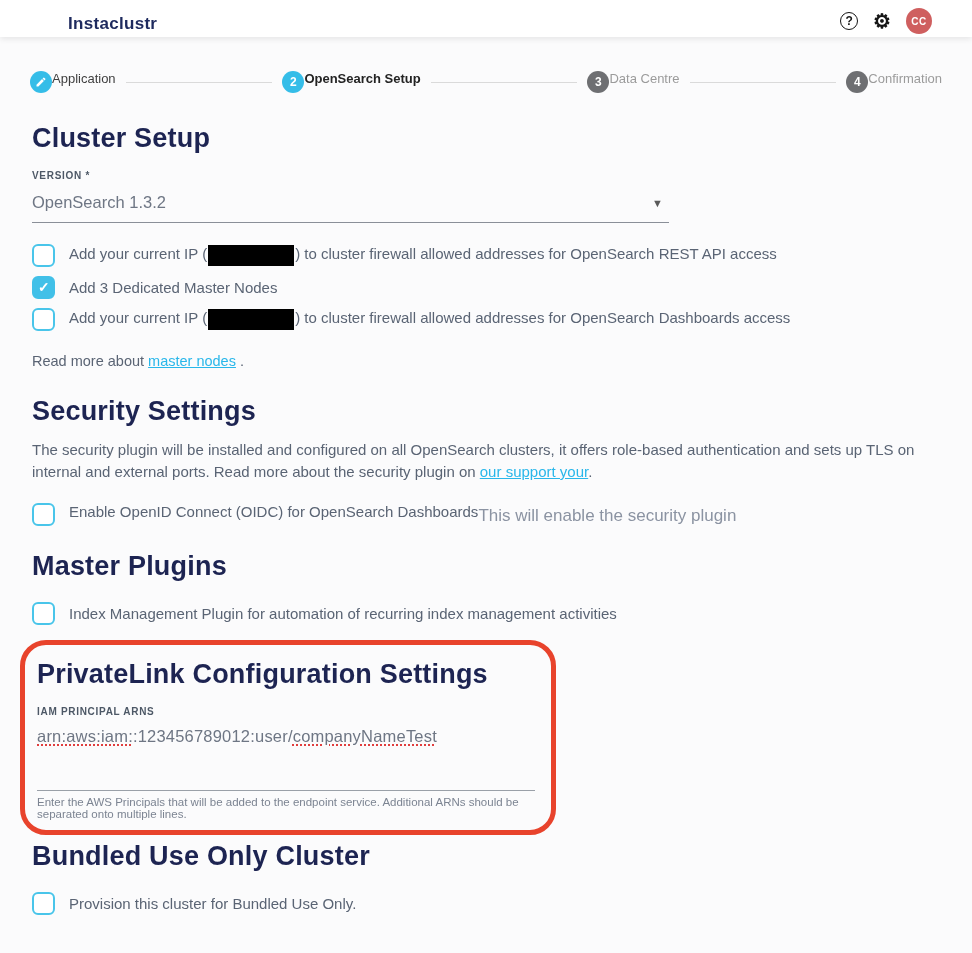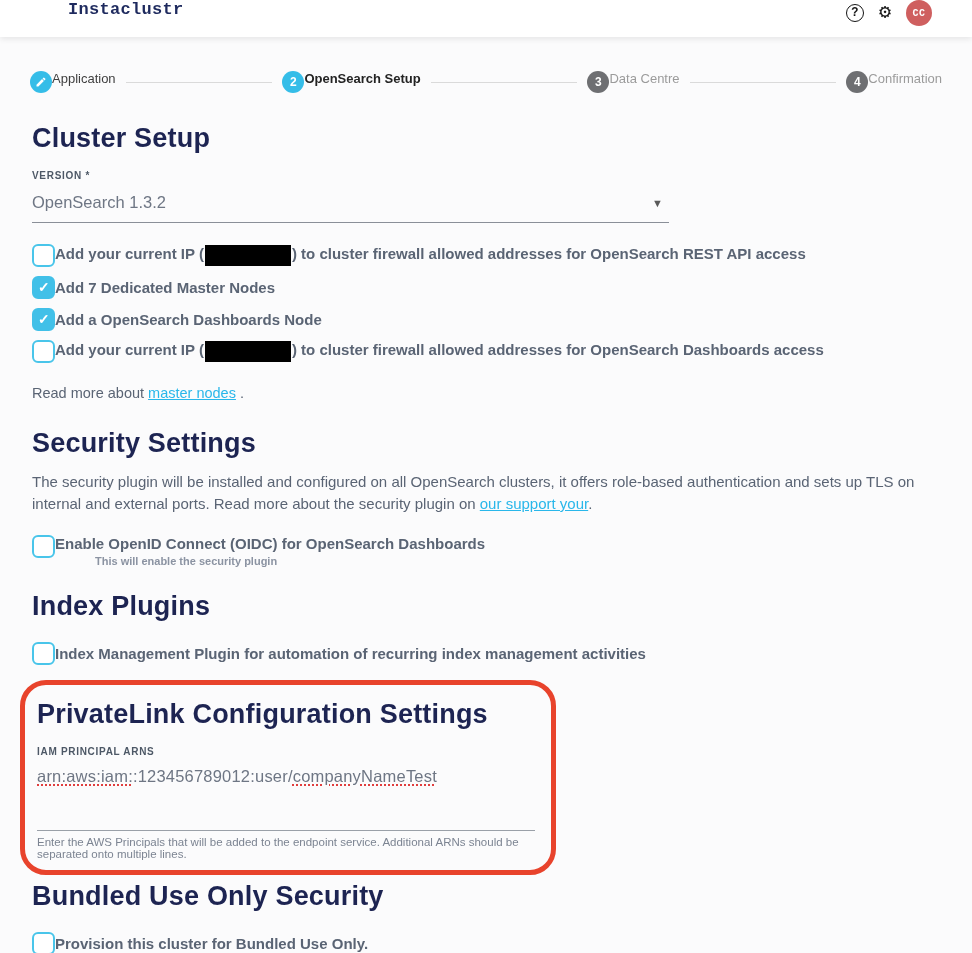--- a/index.html
+++ b/index.html
@@ -10,26 +10,25 @@
     font-family: "Liberation Sans", sans-serif;
     color: #5a6474;
     overflow: hidden;
   }
 
   
   .app-header {
     height: 37px;
     background: #ffffff;
     display: flex;
-    align-items: flex-start;
-    padding: 0 40px 12px 68px;
+    align-items: flex-end;
+    padding: 0 40px 3px 68px;
     box-shadow: 0 2px 6px rgba(0,0,0,0.09);
     position: relative;
     z-index: 5;
-    font-family: Liberation Mono, monospace;
   }
   .logo {
     color: #1e2a5e;
     font-size: 17px;
     font-weight: 600;
     letter-spacing: 0.3px;
   }
   .header-right { margin-left: auto; display: flex; align-items: center; gap: 15px; }
   .help-icon {
     width: 18px; height: 18px;
@@ -104,25 +103,25 @@
     font-size: 16.5px;
     color: #6e7684;
     cursor: pointer;
   }
   .caret-down { font-size: 11px; color: #5a5a5a; }
   .caret-down::before { content: "\25BC"; }
 
   .cb-row {
     display: flex;
     align-items: center;
+    gap: 14px;
     margin-top: 8px;
     font-size: 15px;
     color: #5a6474;
     min-height: 24px;
-    font-weight: bold;
   }
   .cb-row.first { margin-top: 20px; }
   .checkbox {
     width: 23px; height: 23px;
     border: 2px solid #49c5ea;
     border-radius: 6px;
     background: #fff;
     flex-shrink: 0;
     cursor: pointer;
     position: relative;
@@ -137,22 +136,22 @@
     font-weight: bold;
   }
   .redaction {
     display: inline-block;
     width: 86px;
     height: 21px;
     background: #000;
     vertical-align: middle;
     margin: 0 1px;
   }
-  .cb-text-block { display: flex; flex-direction: column; }
-  .cb-caption { font-size: 11px; color: #8b93a2; margin-top: 3px; margin-left: 40px; }
+  .cb-text-block { display: flex; flex-direction: row; }
+  .cb-caption { font-size: 17px; color: #8b93a2; margin-top: 3px; }
 
   .body-text { font-size: 15px; color: #5a6474; line-height: 1.45; }
   .read-more { margin-top: 20px; font-size: 14.5px; }
   .link { color: #29b7ea; text-decoration: underline; cursor: pointer; }
   .para { margin-top: 12px; }
 
   
   .highlight-box {
     width: 536px;
     margin: 14px 0 6px -12px;
@@ -227,25 +226,21 @@
   </div>
 
   <div class="cb-row first">
     <span class="checkbox"></span>
     <span>
       <span>Add your current IP (</span><span class="redaction"></span><span>) to cluster firewall allowed addresses for OpenSearch REST API access</span>
     </span>
   </div>
   <div class="cb-row">
     <span class="checkbox checked"></span>
-    <span>Add 7 Dedicated Master Nodes</span>
-  </div>
-  <div class="cb-row">
-    <span class="checkbox checked"></span>
-    <span>Add a OpenSearch Dashboards Node</span>
+    <span>Add 3 Dedicated Master Nodes</span>
   </div>
   <div class="cb-row">
     <span class="checkbox"></span>
     <span>
       <span>Add your current IP (</span><span class="redaction"></span><span>) to cluster firewall allowed addresses for OpenSearch Dashboards access</span>
     </span>
   </div>
 
   <p class="body-text read-more">
     <span>Read more about </span><a class="link">master nodes</a><span> .</span>
@@ -257,34 +252,34 @@
   </p>
 
   <div class="cb-row first" style="align-items:flex-start;">
     <span class="checkbox"></span>
     <span class="cb-text-block">
       <span>Enable OpenID Connect (OIDC) for OpenSearch Dashboards</span>
       <span class="cb-caption">This will enable the security plugin</span>
     </span>
   </div>
 
-  <h2 class="section-title mt-md">Index Plugins</h2>
+  <h2 class="section-title mt-md">Master Plugins</h2>
   <div class="cb-row first">
     <span class="checkbox"></span>
     <span>Index Management Plugin for automation of recurring index management activities</span>
   </div>
 
   <div class="highlight-box">
     <h2 class="section-title">PrivateLink Configuration Settings</h2>
     <div class="field-label">IAM PRINCIPAL ARNS</div>
     <div class="arn-area">
       <span class="misspelled">arn:aws:iam:</span><span>:123456789012:user/</span><span class="misspelled">companyNameTest</span>
     </div>
     <div class="helper-text">Enter the AWS Principals that will be added to the endpoint service. Additional ARNs should be separated onto multiple lines.</div>
   </div>
 
-  <h2 class="section-title">Bundled Use Only Security</h2>
+  <h2 class="section-title">Bundled Use Only Cluster</h2>
   <div class="cb-row first">
     <span class="checkbox"></span>
     <span>Provision this cluster for Bundled Use Only.</span>
   </div>
 
 </main>
 
 </body></html>

